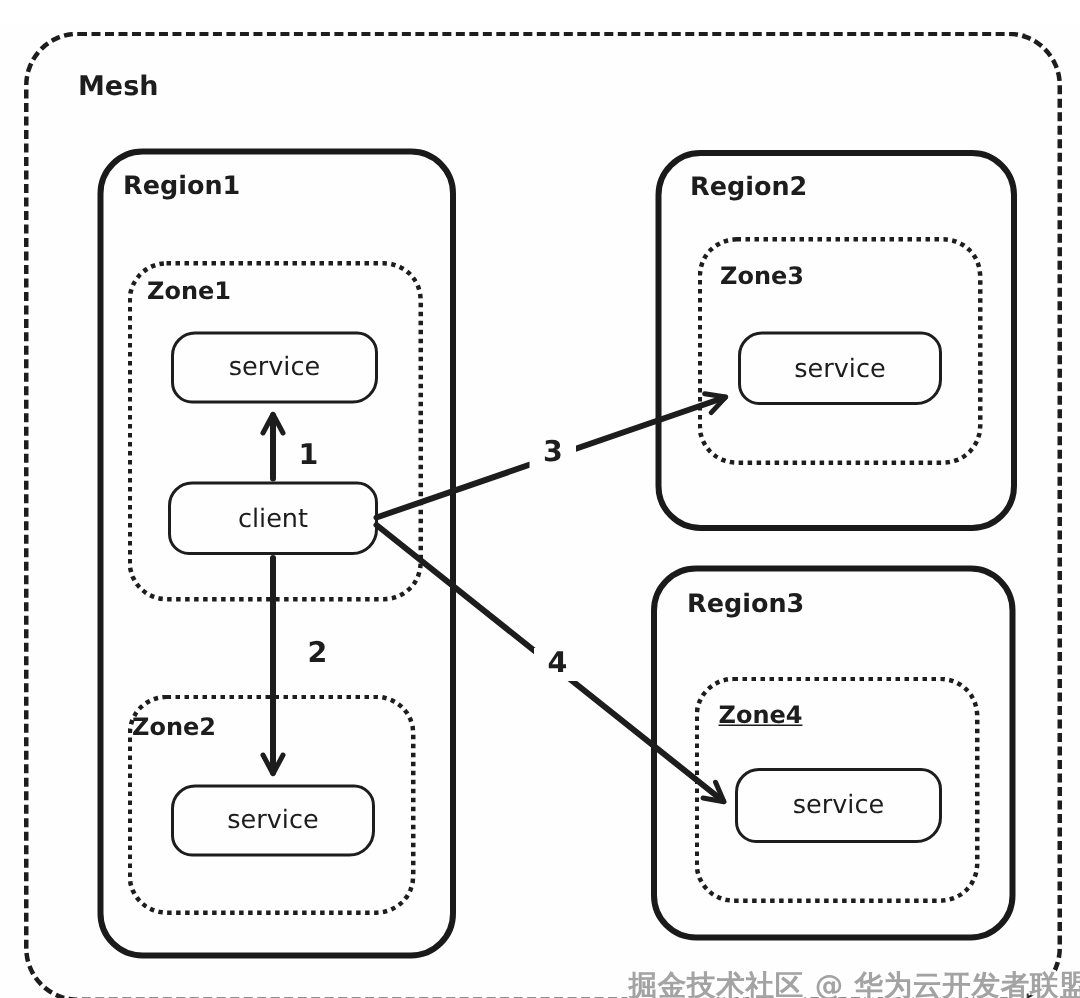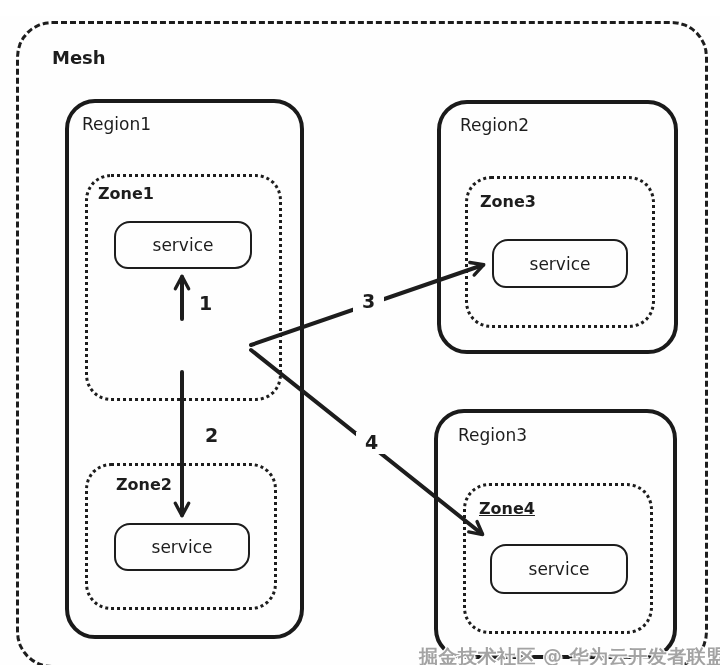--- a/index.html
+++ b/index.html
@@ -9,35 +9,35 @@
   }
   .abs{position:absolute;box-sizing:border-box;}
   
   .mesh{
     left:16px;top:5px;width:692px;height:647px;
     border:3px dashed #1d1d1d;border-radius:36px;
   }
   .mesh-label{left:33px;top:23px;font-size:18px;font-weight:600;}
   
   .region{border:4px solid #1a1a1a;border-radius:30px;background:transparent;}
-  .region-label{font-size:17px;font-weight:400;}
+  .region-label{font-size:17px;font-weight:700;}
   #region1{left:65px;top:83px;width:239px;height:540px;}
   #region1 > .region-label{left:13px;top:11px;}
   #region2{left:437px;top:84px;width:241px;height:254px;padding-left:40px;}
   #region2 > .region-label{left:19px;top:11px;}
-  #region3{left:434px;top:393px;width:243px;height:250px;text-align:right;}
+  #region3{left:434px;top:361px;width:243px;height:250px;text-align:right;}
   #region3 > .region-label{left:20px;top:12px;}
   
   .zone{border:3px dotted #1d1d1d;border-radius:26px;}
   .zone-label{font-size:16px;font-weight:600;}
   #zone1{left:16px;top:71px;width:197px;height:227px;}
   #zone1 > .zone-label{left:10px;top:7px;}
   #zone2{left:16px;top:360px;width:192px;height:147px;}
-  #zone2 > .zone-label{left:28px;top:9px;}
-  #zone3{left:24px;top:72px;width:190px;height:152px;}
+  #zone2 > .zone-label{left:0;top:9px;}
+  #zone3{left:24px;top:54px;width:190px;height:152px;}
   #zone3 > .zone-label{left:12px;top:13px;}
   #zone4{left:25px;top:70px;width:190px;height:151px;}
   #zone4 > .zone-label{left:13px;top:13px;text-decoration:underline;}
   
   .node{
     border:2.5px solid #1d1d1d;border-radius:16px 14px 17px 14px;background:#fefefe;
     display:flex;align-items:center;justify-content:center;
     font-size:17px;font-weight:500;
   }
   #svc-z1{left:26px;top:44px;width:138px;height:48px;}
@@ -68,20 +68,23 @@
     <span class="abs mesh-label">Mesh</span>
   </div>
 
   <div class="abs region" id="region1">
     <span class="abs region-label">Region1</span>
 
     <div class="abs zone" id="zone1">
       <span class="abs zone-label">Zone1</span>
       <div class="abs node" id="svc-z1">
         <span>service</span>
+      </div>
+      <div class="abs node" id="client">
+        <span>client</span>
       </div>
     </div>
 
     <div class="abs zone" id="zone2">
       <span class="abs zone-label">Zone2</span>
       <div class="abs node" id="svc-z2">
         <span>service</span>
       </div>
     </div>
   </div>

